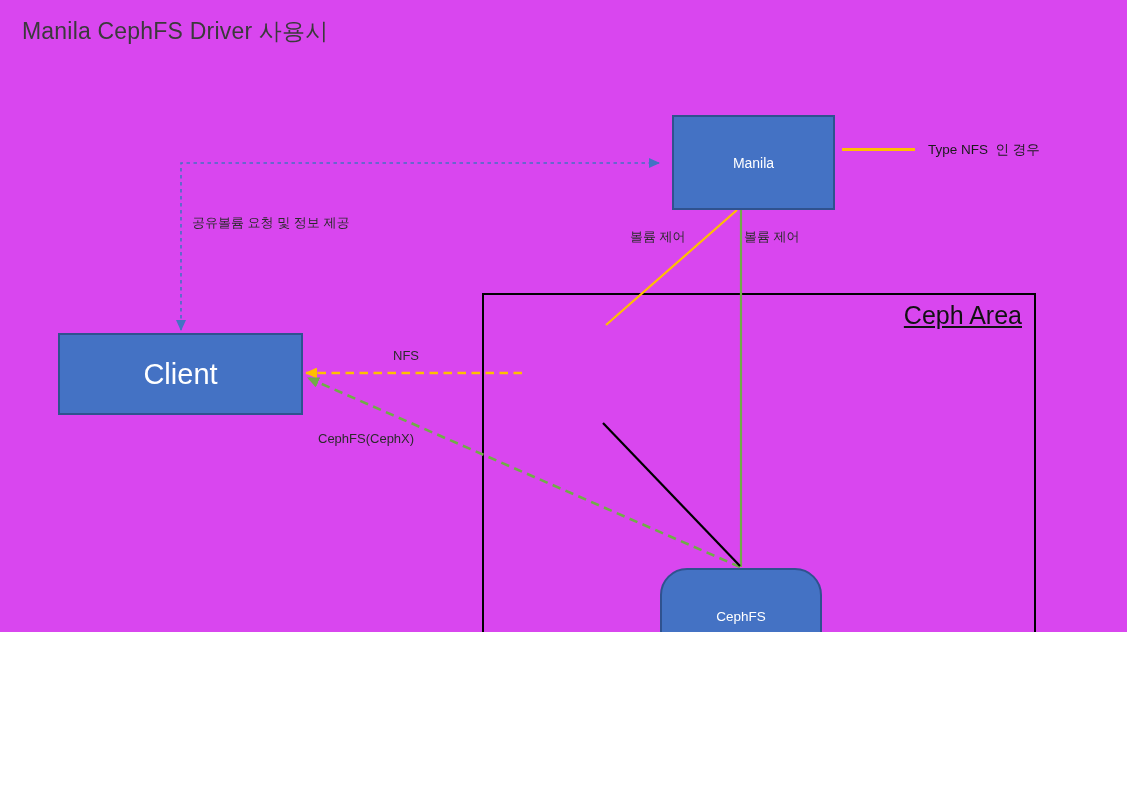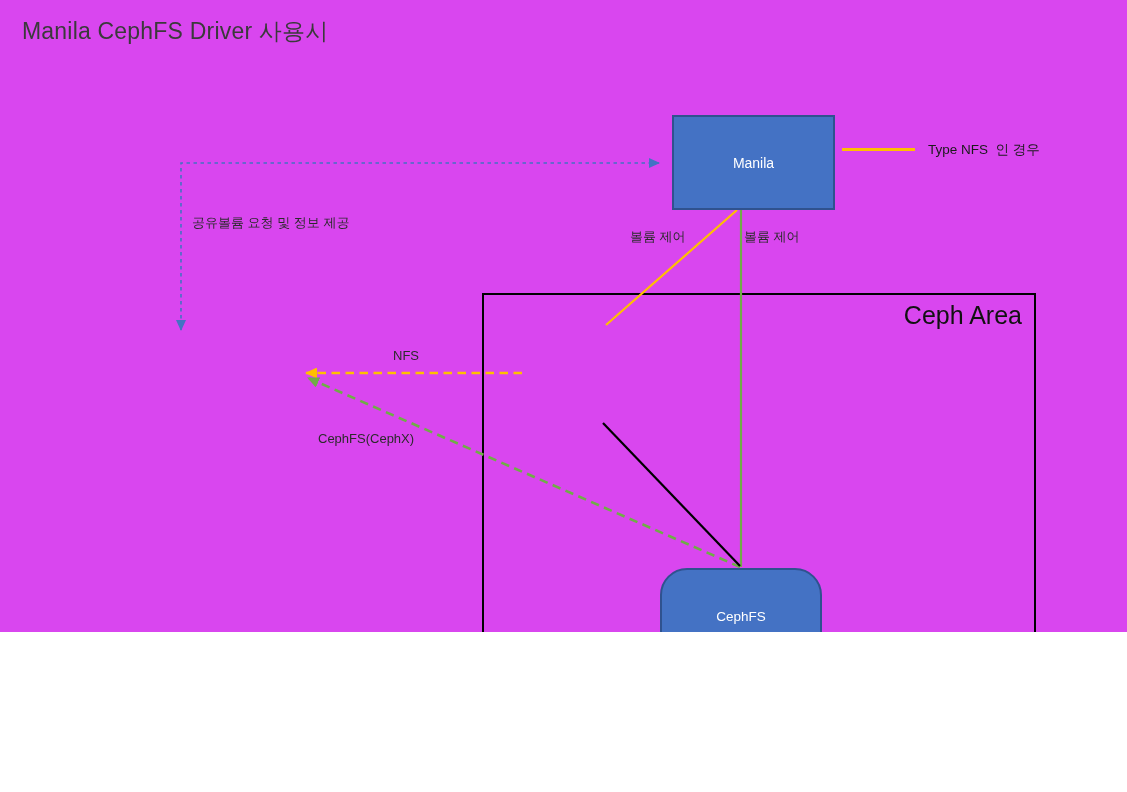--- a/index.html
+++ b/index.html
@@ -2,21 +2,21 @@
 <html><head>
 <meta charset="utf-8">
 <style>
   html,body{margin:0;padding:0;background:#ffffff;}
   body{font-family:"Liberation Sans","DejaVu Sans",sans-serif;}
   #stage{position:relative;width:1127px;height:632px;background:#d946ef;overflow:hidden;}
   .abs{position:absolute;}
   .title{left:22px;top:16px;font-size:23px;color:#3a3a3a;letter-spacing:0.2px;}
   svg.layer{position:absolute;left:0;top:0;pointer-events:none;}
   .ceph-area{left:482px;top:293px;width:554px;height:490px;border:2px solid #000000;box-sizing:border-box;background:transparent;}
-  .ceph-area-label{position:absolute;right:12px;top:6px;font-size:25px;color:#111111;}
+  .ceph-area-label{position:absolute;right:12px;top:6px;font-size:25px;color:#111111;text-decoration:underline;}
   .node{background:#4472C4;border:2px solid #2F528F;box-sizing:border-box;color:#ffffff;
         display:flex;align-items:center;justify-content:center;text-align:center;}
   .node-manila{left:660px;top:115px;width:163px;height:95px;font-size:14px;margin-left:12px;}
   .node-client{left:58px;top:333px;width:245px;height:82px;font-size:29px;}
   .node-ganesha{left:522px;top:325px;width:164px;height:98px;font-size:13.5px;}
   .node-cephfs{left:660px;top:568px;width:162px;height:97px;font-size:13.5px;border-radius:27px;}
   .ceph-label{left:568px;top:711px;width:347px;text-align:left;font-size:10px;color:#ffffff;}
   .edge-label{font-size:13px;color:#2b2b2b;white-space:nowrap;}
   .lbl-share{left:192px;top:167px;margin-top:47px;}
   .lbl-volnfs{left:630px;top:228px;}
@@ -71,20 +71,23 @@
 
     <g>
       <path d="M 568,692 L 568,738 A 173.5 22 0 0 0 915,738 L 915,692 A 173.5 22 0 0 1 568,692 Z" fill="#4472C4" stroke="#2F528F" stroke-width="1.8"></path>
       <ellipse cx="741.5" cy="692" rx="173.5" ry="22" fill="#4472C4" stroke="#2F528F" stroke-width="1.8"></ellipse>
     </g>
   </svg>
 
   <div class="abs node node-manila">
     <span>Manila</span>
   </div>
+  <div class="abs node node-client">
+    <span>Client</span>
+  </div>
   <div class="abs node node-cephfs">
     <span>CephFS</span>
   </div>
   <div class="abs ceph-label">Ceph</div>
 
   <div class="abs edge-label lbl-share">공유볼륨 요청 및 정보 제공</div>
   <div class="abs edge-label lbl-volnfs">볼륨 제어</div>
   <div class="abs edge-label lbl-volceph">볼륨 제어</div>
   <div class="abs edge-label lbl-nfs">NFS</div>
   <div class="abs edge-label lbl-cephx">CephFS(CephX)</div>

